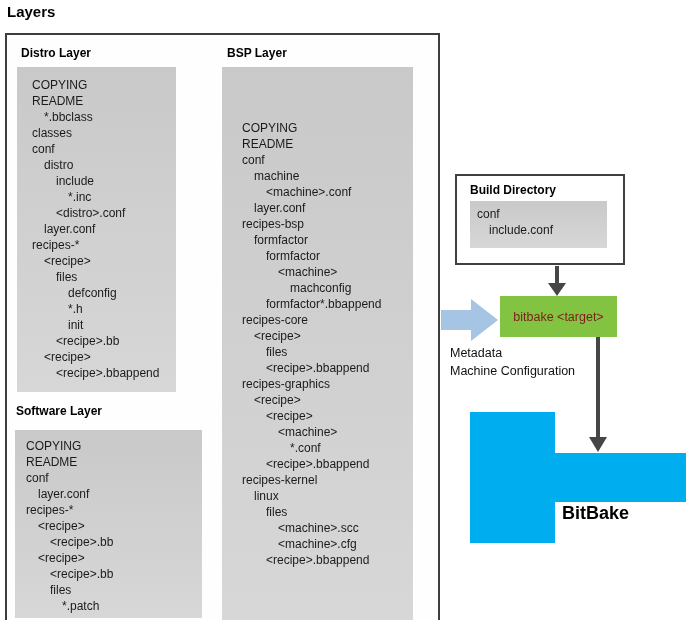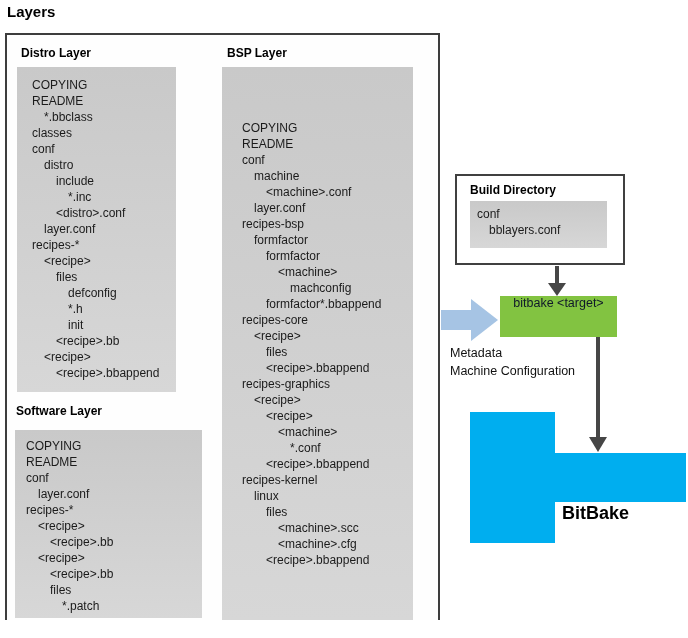--- a/index.html
+++ b/index.html
@@ -40,22 +40,22 @@
     border-top:13px solid var(--arrow_dark);}
   .head-1{left:548px; top:283px;}
   .head-2{left:589px; top:437px; border-left-width:9px; border-right-width:9px; border-top-width:15px;}
 
   .blue-arrow-body{position:absolute; left:441px; top:310px; width:30px; height:20px; background:var(--arrow_blue);}
   .blue-arrow-head{position:absolute; left:471px; top:299px; width:0; height:0;
     border-top:21px solid transparent; border-bottom:21px solid transparent;
     border-left:27px solid var(--arrow_blue);}
 
   .green-box{position:absolute; left:500px; top:296px; width:117px; height:41px;
-    background:var(--green); display:flex; justify-content:center;
-    font-size:12.5px; color:#0f172a;}
+    background:var(--green); display:flex; align-items:center; justify-content:center;
+    font-size:12.5px; color:#7f1d1d;}
 
   .annotation{position:absolute; left:450px; top:345px; font-size:12.5px; line-height:17.5px; color:#111;}
 
   .bitbake-vert{position:absolute; left:470px; top:412px; width:85px; height:131px; background:var(--cyan);}
   .bitbake-horiz{position:absolute; left:555px; top:453px; width:131px; height:49px; background:var(--cyan);}
   .bitbake-label{position:absolute; left:562px; top:503px; font-size:18px; font-weight:bold; color:#000;}
 </style>
 </head>
 <body>
 
@@ -132,21 +132,21 @@
       <div class="tree-line" style="padding-left: 12px;">&lt;recipe&gt;</div>
       <div class="tree-line" style="padding-left: 24px;">&lt;recipe&gt;.bb</div>
       <div class="tree-line" style="padding-left: 24px;">files</div>
       <div class="tree-line" style="padding-left: 36px;">*.patch</div>
     </div>
 
   <div class="build-box"></div>
   <div class="panel-label build-label">Build Directory</div>
   <div class="tree-box build-tree">
       <div class="tree-line" style="padding-left: 0px;">conf</div>
-      <div class="tree-line" style="padding-left: 12px;">bblayers.conf</div>
+      <div class="tree-line" style="padding-left: 12px;">include.conf</div>
     </div>
 
   <div class="shaft shaft-1"></div>
   <div class="tri-down head-1"></div>
 
   <div class="blue-arrow-body"></div>
   <div class="blue-arrow-head"></div>
 
   <div class="green-box">
     <span>bitbake &lt;target&gt;</span>

